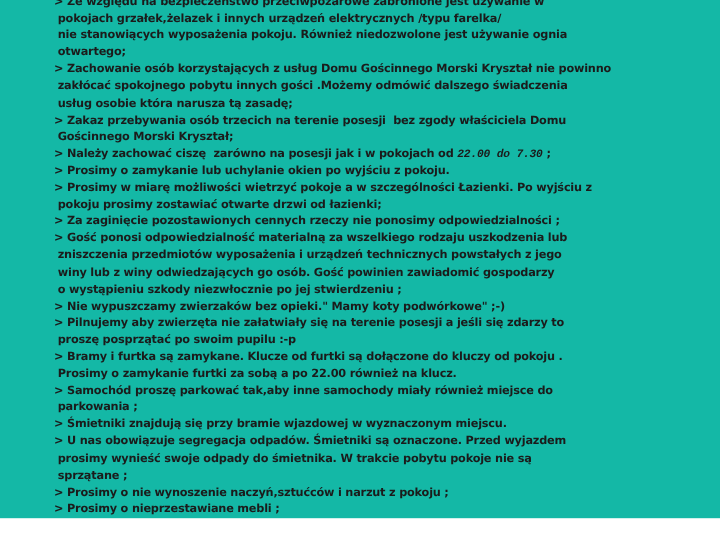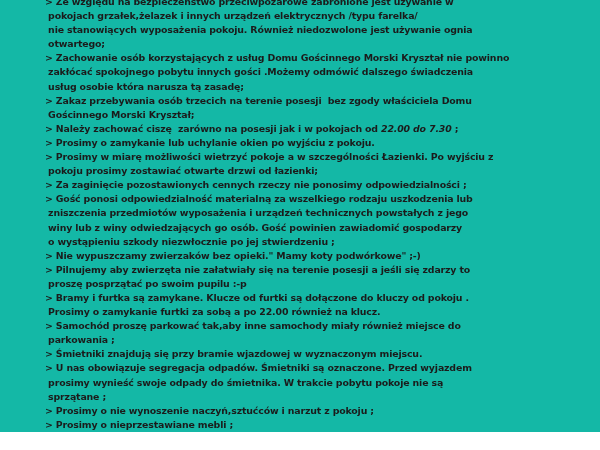--- a/index.html
+++ b/index.html
@@ -21,20 +21,20 @@
     right: 0;
     font-family: "DejaVu Sans", sans-serif;
     font-weight: 700;
     font-size: 9.4px;
     line-height: 14.1px;
     letter-spacing: -0.15px;
     color: #1b1b1b;
     white-space: pre;
   }
   .line { height: 14.1px; }
-  .em { font-style: italic; }
+  .em { font-style: italic; font-family: Liberation Mono, monospace; }
 </style>
 </head>
 <body>
 
 <div class="page">
   <div class="doc"><div class="line"><span>&gt; Ze względu na bezpieczeństwo przeciwpożarowe zabronione jest używanie w</span></div><div class="line"><span> pokojach grzałek,żelazek i innych urządzeń elektrycznych /typu farelka/</span></div><div class="line"><span> nie stanowiących wyposażenia pokoju. Również niedozwolone jest używanie ognia</span></div><div class="line"><span> otwartego;</span></div><div class="line"><span>&gt; Zachowanie osób korzystających z usług Domu Gościnnego Morski Kryształ nie powinno</span></div><div class="line"><span> zakłócać spokojnego pobytu innych gości .Możemy odmówić dalszego świadczenia</span></div><div class="line"><span> usług osobie która narusza tą zasadę;</span></div><div class="line"><span>&gt; Zakaz przebywania osób trzecich na terenie posesji  bez zgody właściciela Domu</span></div><div class="line"><span> Gościnnego Morski Kryształ;</span></div><div class="line"><span>&gt; Należy zachować ciszę  zarówno na posesji jak i w pokojach od </span><span class="em">22.00 do 7.30</span><span> ;</span></div><div class="line"><span>&gt; Prosimy o zamykanie lub uchylanie okien po wyjściu z pokoju.</span></div><div class="line"><span>&gt; Prosimy w miarę możliwości wietrzyć pokoje a w szczególności Łazienki. Po wyjściu z</span></div><div class="line"><span> pokoju prosimy zostawiać otwarte drzwi od łazienki;</span></div><div class="line"><span>&gt; Za zaginięcie pozostawionych cennych rzeczy nie ponosimy odpowiedzialności ;</span></div><div class="line"><span>&gt; Gość ponosi odpowiedzialność materialną za wszelkiego rodzaju uszkodzenia lub</span></div><div class="line"><span> zniszczenia przedmiotów wyposażenia i urządzeń technicznych powstałych z jego</span></div><div class="line"><span> winy lub z winy odwiedzających go osób. Gość powinien zawiadomić gospodarzy</span></div><div class="line"><span> o wystąpieniu szkody niezwłocznie po jej stwierdzeniu ;</span></div><div class="line"><span>&gt; Nie wypuszczamy zwierzaków bez opieki." Mamy koty podwórkowe" ;-)</span></div><div class="line"><span>&gt; Pilnujemy aby zwierzęta nie załatwiały się na terenie posesji a jeśli się zdarzy to</span></div><div class="line"><span> proszę posprzątać po swoim pupilu :-p</span></div><div class="line"><span>&gt; Bramy i furtka są zamykane. Klucze od furtki są dołączone do kluczy od pokoju .</span></div><div class="line"><span> Prosimy o zamykanie furtki za sobą a po 22.00 również na klucz.</span></div><div class="line"><span>&gt; Samochód proszę parkować tak,aby inne samochody miały również miejsce do</span></div><div class="line"><span> parkowania ;</span></div><div class="line"><span>&gt; Śmietniki znajdują się przy bramie wjazdowej w wyznaczonym miejscu.</span></div><div class="line"><span>&gt; U nas obowiązuje segregacja odpadów. Śmietniki są oznaczone. Przed wyjazdem</span></div><div class="line"><span> prosimy wynieść swoje odpady do śmietnika. W trakcie pobytu pokoje nie są</span></div><div class="line"><span> sprzątane ;</span></div><div class="line"><span>&gt; Prosimy o nie wynoszenie naczyń,sztućców i narzut z pokoju ;</span></div><div class="line"><span>&gt; Prosimy o nieprzestawiane mebli ;</span></div><div class="line"><span>&gt; W dniu wyjazdu prosimy zdjąć pościel po sobie ;</span></div><div class="line"><span>&gt; Bardzo Prosimy o </span><span class="em">Nie smażenie potraw mrożonych w pokojach !!!!</span></div></div>
 </div>
 
 </body></html>

